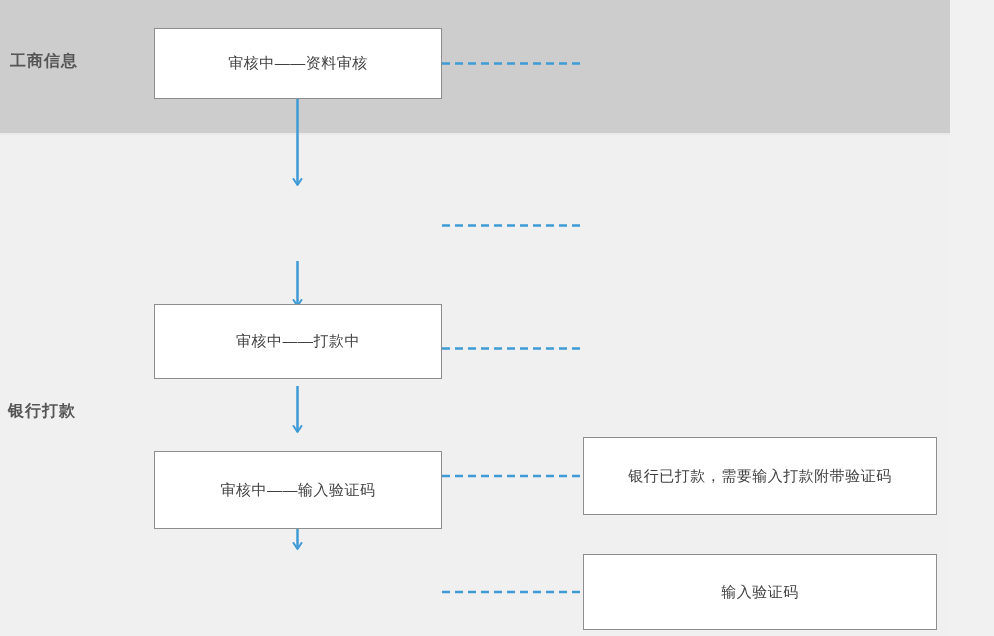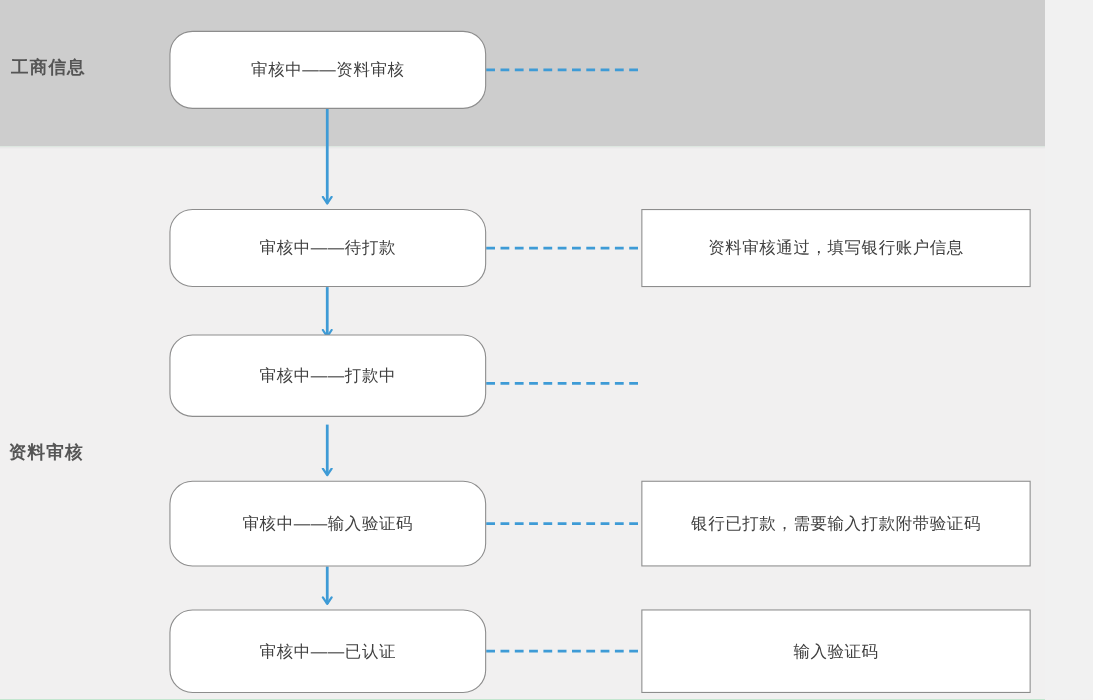--- a/index.html
+++ b/index.html
@@ -4,21 +4,21 @@
 <style>
   html,body{margin:0;padding:0;}
   body{
     font-family:"Liberation Sans","DejaVu Sans",sans-serif;
     background:#f1f1f1;
   }
   #canvas{
     position:relative;
     width:950px;height:636px;
     overflow:hidden;
-    background:#22c55e;
+    background:#fdba74;
   }
   .band{position:absolute;left:0;width:994px;}
   .band.top{top:0;height:133px;background:#cdcdcd;}
   .band.bottom{top:133px;height:503px;background:#f1f0f0;border-top:2px solid #e9e9e9;}
   .section-label{
     position:absolute;
     font-size:16px;
     font-weight:bold;
     color:#555555;
     letter-spacing:1px;
@@ -32,38 +32,38 @@
     display:flex;
     align-items:center;
     justify-content:center;
     text-align:center;
     font-size:15px;
     font-weight:500;
     color:#404040;
     box-sizing:border-box;
     letter-spacing:0.5px;
   }
-  .node.left-col{left:154px;width:288px;border-radius:21px;}
+  .node.left-col{left:154px;width:288px;}
   .node.right-col{left:583px;width:354px;}
   svg.overlay{
     position:absolute;left:0;top:0;
     width:994px;height:636px;
     pointer-events:none;
   }
 </style>
 </head>
 <body>
 
 <div id="canvas">
 
   <div class="band top"></div>
   <div class="band bottom"></div>
 
   <div class="section-label s1">工商信息</div>
-  <div class="section-label s2">资料审核</div>
+  <div class="section-label s2">银行打款</div>
 
   <svg class="overlay" viewBox="0 0 994 636" xmlns="http://www.w3.org/2000/svg">
     <defs>
       <marker id="arrowhead" markerWidth="12" markerHeight="12" refX="7" refY="5" orient="auto" markerUnits="userSpaceOnUse">
         <path d="M1,1 L7,5 L1,9" fill="none" stroke="#3e9bd6" stroke-width="2" stroke-linecap="round" stroke-linejoin="round"></path>
       </marker>
     </defs>
 
     <g stroke="#3e9bd6" stroke-width="2.5" fill="none">
       <line x1="297.5" y1="99" x2="297.5" y2="185" marker-end="url(#arrowhead)"></line>
@@ -76,24 +76,21 @@
       <line x1="442" y1="63.5" x2="583" y2="63.5"></line>
       <line x1="442" y1="225.5" x2="583" y2="225.5"></line>
       <line x1="442" y1="348.5" x2="583" y2="348.5"></line>
       <line x1="442" y1="476" x2="583" y2="476"></line>
       <line x1="442" y1="592" x2="583" y2="592"></line>
     </g>
   </svg>
 
   <div class="node left-col" style="top:28px;height:71px">审核中——资料审核</div>
 
-  <div class="node left-col" style="top:190px;height:71px">审核中——待打款</div>
-  <div class="node right-col" style="top:190px;height:71px">资料审核通过，填写银行账户信息</div>
 
   <div class="node left-col" style="top:304px;height:75px">审核中——打款中</div>
 
-  <div class="node left-col" style="top:437px;height:78px">审核中——输入验证码</div>
+  <div class="node left-col" style="top:451px;height:78px">审核中——输入验证码</div>
   <div class="node right-col" style="top:437px;height:78px">银行已打款，需要输入打款附带验证码</div>
 
-  <div class="node left-col" style="top:554px;height:76px">审核中——已认证</div>
   <div class="node right-col" style="top:554px;height:76px">输入验证码</div>
 
 </div>
 
 </body></html>

